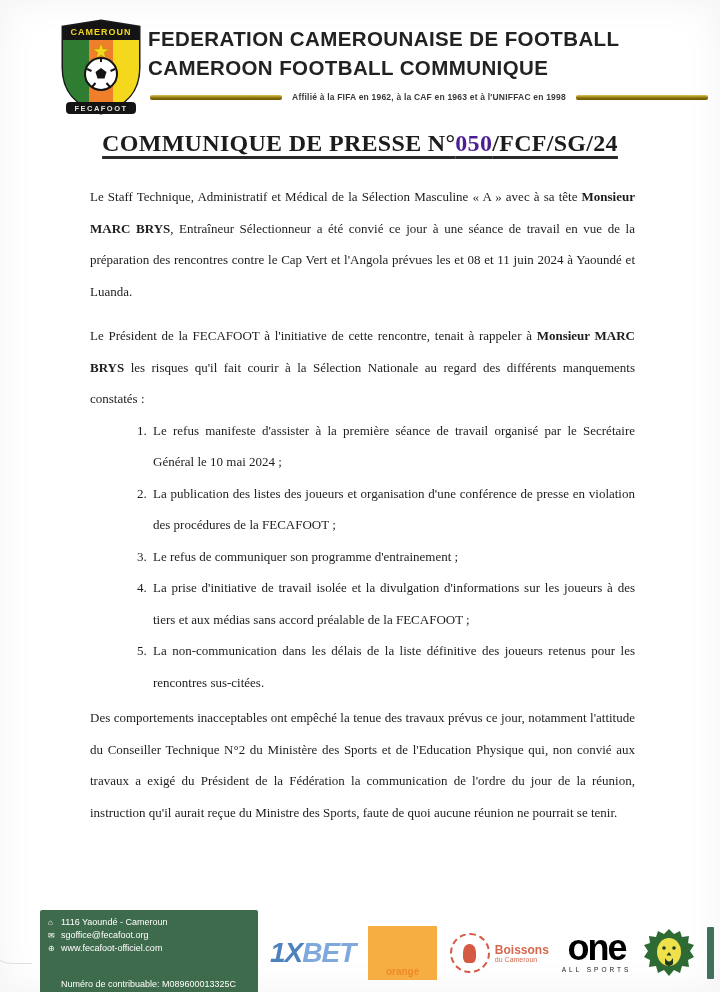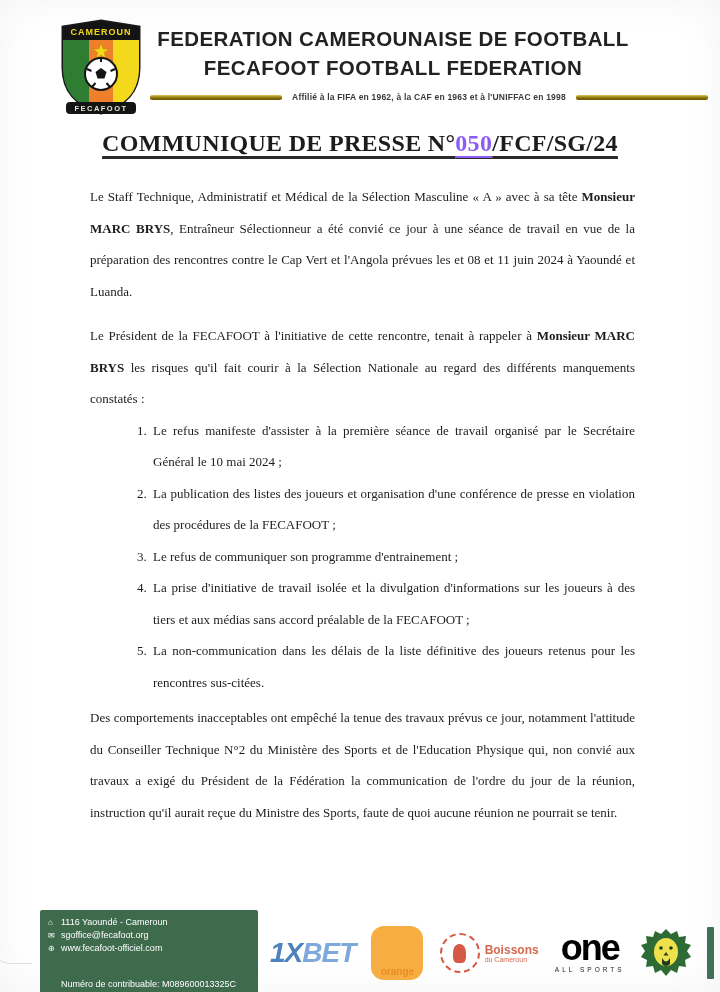--- a/index.html
+++ b/index.html
@@ -11,21 +11,20 @@
     margin: 0 auto;
     background: #ffffff;
     box-shadow: inset 0 0 40px rgba(0,0,0,0.05);
     overflow: hidden;
   }
   
   .header { position: relative; height: 120px; padding-left: 18px; }
   .crest { position: absolute; left: 54px; top: 16px; width: 94px; height: 102px; }
   .header-text {
     position: absolute; left: 148px; top: 24px; width: 490px;
-    text-align: center;
     font-family: "Liberation Sans", sans-serif;
     font-weight: bold; color: #222;
   }
   .org-line { font-size: 20.5px; letter-spacing: 0.4px; line-height: 29px; white-space: nowrap; }
   .affiliation-row {
     position: absolute; left: 150px; top: 92px; width: 558px;
     display: flex; align-items: center; gap: 10px;
   }
   .gold-bar {
     flex: 1; height: 5px; border-radius: 2px;
@@ -40,21 +39,21 @@
   .doc-title {
     margin-top: 10px; text-align: center;
     font-family: "Liberation Serif", serif;
     font-weight: bold; font-size: 24px; color: #1c1c1c;
     letter-spacing: 0.3px;
     text-decoration: underline;
     text-decoration-thickness: 2.5px;
     text-underline-offset: 5px;
     text-decoration-color: #2a2a2a;
   }
-  .doc-title .num { color: #8b5cf6; text-decoration: underline; }
+  .doc-title .num { color: #4c1d95; }
   
   .doc-body {
     margin: 24px 85px 0 90px;
     font-size: 13px; line-height: 31.5px;
     color: #1d1d1d; text-align: justify;
   }
   .doc-body p { margin-bottom: 13px; }
   .doc-body p.tight { margin-bottom: 0; }
   ol.grievances {
     margin: 0 0 4px 0; padding-left: 60px;
@@ -79,22 +78,22 @@
   .contact-line.indent { padding-left: 13px; margin-top: 23px; }
   .sponsors { display: flex; align-items: center; flex: 1; justify-content: space-between; }
   .bet-logo {
     font-family: "Liberation Sans", sans-serif;
     font-style: italic; font-weight: 900; font-size: 28px; letter-spacing: -1px;
     white-space: nowrap;
   }
   .bet-logo .x1 { color: #4d82bd; }
   .bet-logo .bet { color: #7fa9dc; }
   .orange-logo {
-    width: 52px; height: 54px; background: #f6ad41;
-    position: relative; flex-shrink: 0; border-radius: 13px;
+    width: 69px; height: 54px; background: #f6ad41;
+    position: relative; flex-shrink: 0;
   }
   .orange-logo span {
     position: absolute; bottom: 3px; left: 0; right: 0; text-align: center;
     font-family: "Liberation Sans", sans-serif;
     font-size: 10px; font-weight: bold; color: #ee8b2a;
   }
   .boissons-logo { display: flex; align-items: center; gap: 5px; flex-shrink: 0; }
   .boissons-ring {
     width: 40px; height: 40px; border-radius: 50%;
     border: 2px dashed #d45a45;
@@ -140,21 +139,21 @@
       <polygon points="47,27 49,33 55,33 50.2,36.6 52,42.5 47,39 42,42.5 43.8,36.6 39,33 45,33" fill="#f4d81c" stroke="#b48a00" stroke-width="0.5"></polygon>
       <circle cx="47" cy="58" r="16" fill="#ffffff" stroke="#141414" stroke-width="2"></circle>
       <polygon points="47,52 52.5,56 50.5,62.5 43.5,62.5 41.5,56" fill="#141414"></polygon>
       <path d="M47 42 L47 46 M33 53 L37.5 55 M61 53 L56.5 55 M38 71 L41.5 67 M56 71 L52.5 67" stroke="#141414" stroke-width="2"></path>
       <rect x="12" y="86" width="70" height="12" rx="4" fill="#141414"></rect>
       <text x="47" y="95" text-anchor="middle" font-family="Liberation Sans, sans-serif" font-size="7.5" font-weight="bold" fill="#e8e4d8" letter-spacing="1.5">FECAFOOT</text>
     </svg>
 
     <div class="header-text">
       <div class="org-line">FEDERATION CAMEROUNAISE DE FOOTBALL</div>
-      <div class="org-line">FECAFOOT FOOTBALL FEDERATION</div>
+      <div class="org-line">CAMEROON FOOTBALL COMMUNIQUE</div>
     </div>
 
     <div class="affiliation-row">
       <div class="gold-bar"></div>
       <div class="affiliation-text">Affilié à la FIFA en 1962, à la CAF en 1963 et à l'UNIFFAC en 1998</div>
       <div class="gold-bar"></div>
     </div>
   </div>
 
   <div class="doc-title"><span>COMMUNIQUE DE PRESSE N°</span><span class="num">050</span><span>/FCF/SG/24</span></div>

